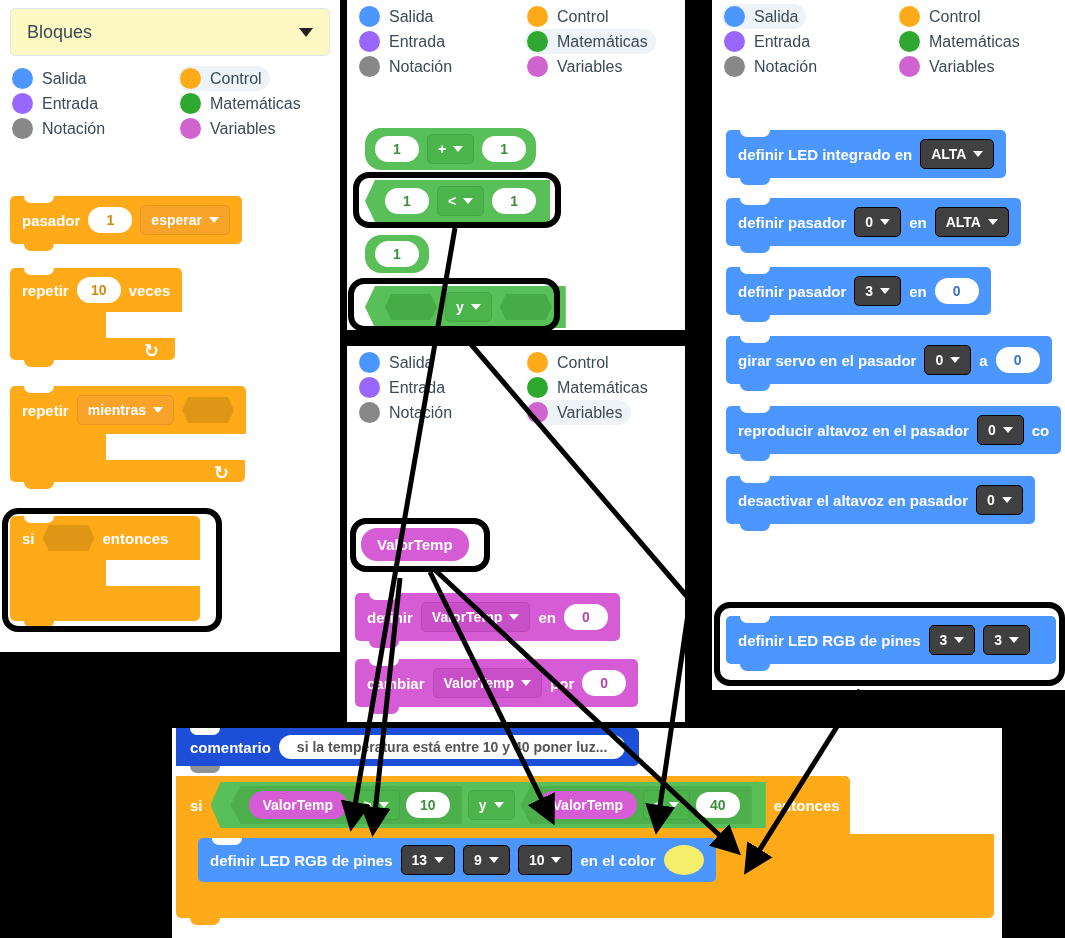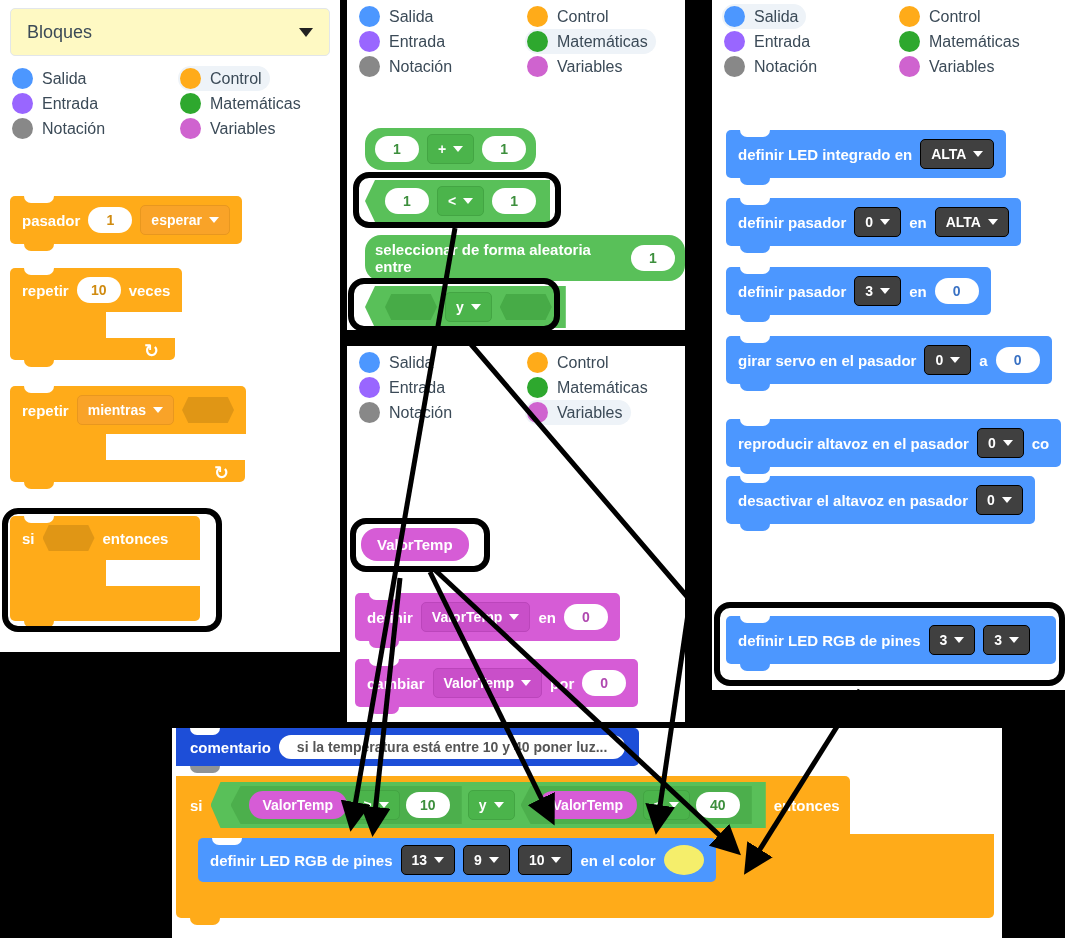--- a/index.html
+++ b/index.html
@@ -196,21 +196,20 @@
   <div class="boolblk math" style="position:absolute;left:18px;top:180px;padding:6px 14px 6px 20px;">
     <span class="num math">1</span>
     <span class="sel-field math">
       <span>&lt;</span>
       <span class="wcaret"></span>
     </span>
     <span class="num math">1</span>
   </div>
 
   <div class="blk math round" style="position:absolute;left:18px;top:235px;padding:6px 10px;">
-    <span>seleccionar de forma aleatoria entre</span>
     <span class="num math">1</span>
   </div>
 
   <div class="boolblk math" style="position:absolute;left:18px;top:286px;padding:6px 14px 6px 20px;">
     <span class="hexslot math"></span>
     <span class="sel-field math">
       <span>y</span>
       <span class="wcaret"></span>
     </span>
     <span class="hexslot math"></span>
@@ -348,21 +347,21 @@
     <span>girar servo en el pasador</span>
     <span class="sel-field out">
       <span>0</span>
       <span class="wcaret"></span>
     </span>
     <span>a</span>
     <span class="num out">0</span>
     <span class="bump out"></span>
   </div>
 
-  <div class="blk out" style="position:absolute;left:14px;top:406px;border-radius:5px;margin-top:13px;">
+  <div class="blk out" style="position:absolute;left:14px;top:406px;border-radius:5px;">
     <span class="notch"></span>
     <span>reproducir altavoz en el pasador</span>
     <span class="sel-field out">
       <span>0</span>
       <span class="wcaret"></span>
     </span>
     <span>co</span>
     <span class="bump out"></span>
   </div>
 

